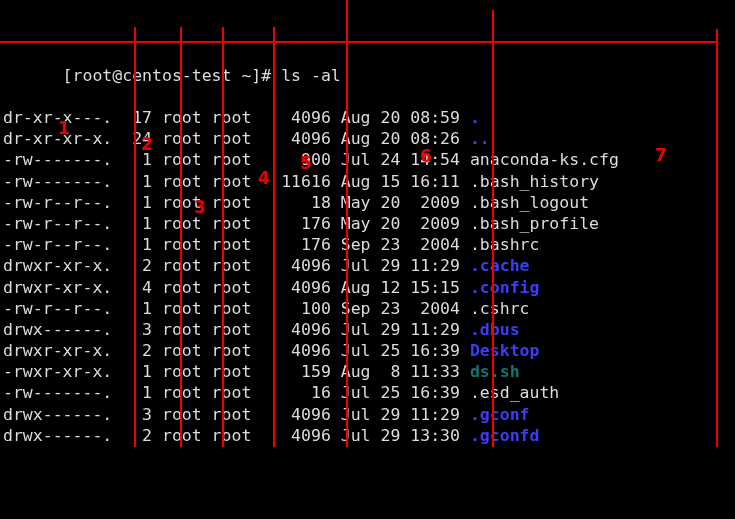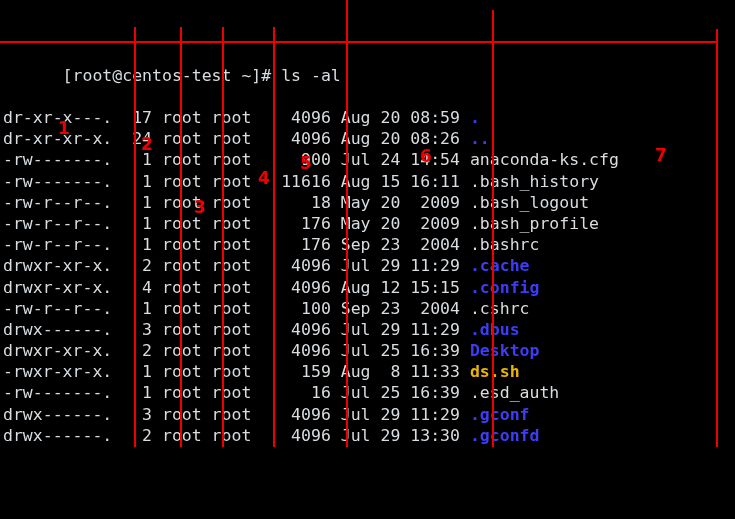--- a/index.html
+++ b/index.html
@@ -31,21 +31,21 @@
     white-space: pre;
   }
   .line {
     height: 21.2px;
     white-space: pre;
     display: block;
   }
   .seg { white-space: pre; }
   .c-white { color: #d8dde1; }
   .c-dir   { color: #3d3df5; font-weight: bold; }
-  .c-exec  { color: #eab308; font-weight: bold; }
+  .c-exec  { color: #0f766e; font-weight: bold; }
 
   
   #anno-layer {
     position: absolute;
     left: 0; top: 0;
     width: 735px;
     height: 519px;
     z-index: 3;
     pointer-events: none;
   }

